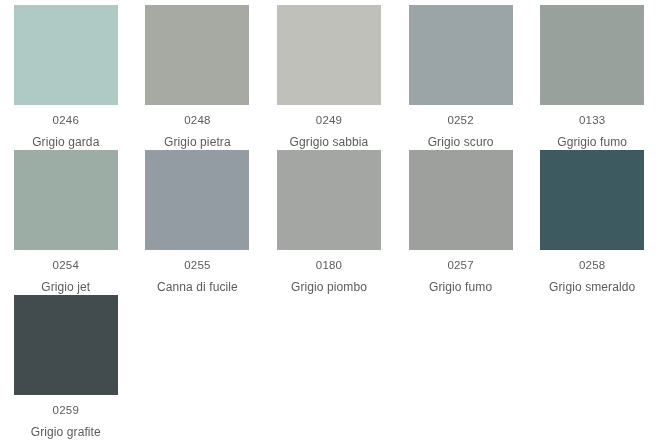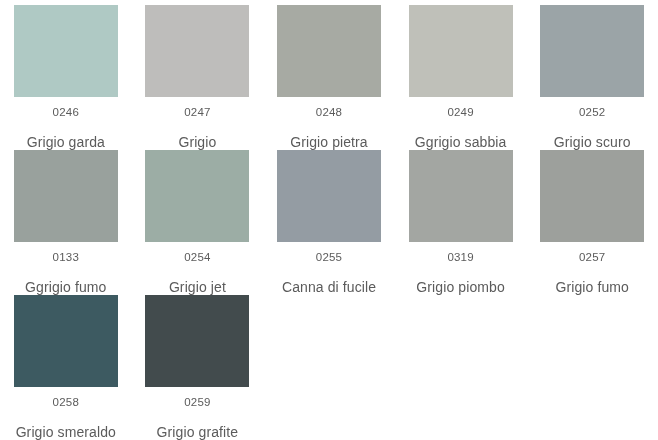--- a/index.html
+++ b/index.html
@@ -42,42 +42,37 @@
   .swatch-code {
     font-size: 11.5px;
     line-height: 1.1;
     margin-top: 9px;
     color: #5b5b5b;
     letter-spacing: 0.2px;
     text-align: center;
     white-space: nowrap;
   }
   .swatch-name {
-    font-size: 14px;
+    font-size: 12px;
     line-height: 1.1;
-    margin-top: 16px;
+    margin-top: 9px;
     color: #5b5b5b;
     letter-spacing: 0.1px;
     text-align: right;
     white-space: nowrap;
   }
 </style>
 </head>
 <body>
 
 <div id="palette-grid">
     <div class="swatch-cell">
       <div class="swatch-chip" style="background-color: rgb(175, 201, 196);"></div>
       <div class="swatch-code">0246</div>
       <div class="swatch-name">Grigio garda</div>
-    </div>
-    <div class="swatch-cell">
-      <div class="swatch-chip" style="background-color: rgb(190, 189, 187);"></div>
-      <div class="swatch-code">0247</div>
-      <div class="swatch-name">Grigio</div>
     </div>
     <div class="swatch-cell">
       <div class="swatch-chip" style="background-color: rgb(167, 170, 163);"></div>
       <div class="swatch-code">0248</div>
       <div class="swatch-name">Grigio pietra</div>
     </div>
     <div class="swatch-cell">
       <div class="swatch-chip" style="background-color: rgb(191, 192, 185);"></div>
       <div class="swatch-code">0249</div>
       <div class="swatch-name">Ggrigio sabbia</div>
@@ -97,21 +92,21 @@
       <div class="swatch-code">0254</div>
       <div class="swatch-name">Grigio jet</div>
     </div>
     <div class="swatch-cell">
       <div class="swatch-chip" style="background-color: rgb(148, 156, 163);"></div>
       <div class="swatch-code">0255</div>
       <div class="swatch-name">Canna di fucile</div>
     </div>
     <div class="swatch-cell">
       <div class="swatch-chip" style="background-color: rgb(163, 166, 162);"></div>
-      <div class="swatch-code">0319</div>
+      <div class="swatch-code">0180</div>
       <div class="swatch-name">Grigio piombo</div>
     </div>
     <div class="swatch-cell">
       <div class="swatch-chip" style="background-color: rgb(157, 160, 156);"></div>
       <div class="swatch-code">0257</div>
       <div class="swatch-name">Grigio fumo</div>
     </div>
     <div class="swatch-cell">
       <div class="swatch-chip" style="background-color: rgb(61, 90, 97);"></div>
       <div class="swatch-code">0258</div>

